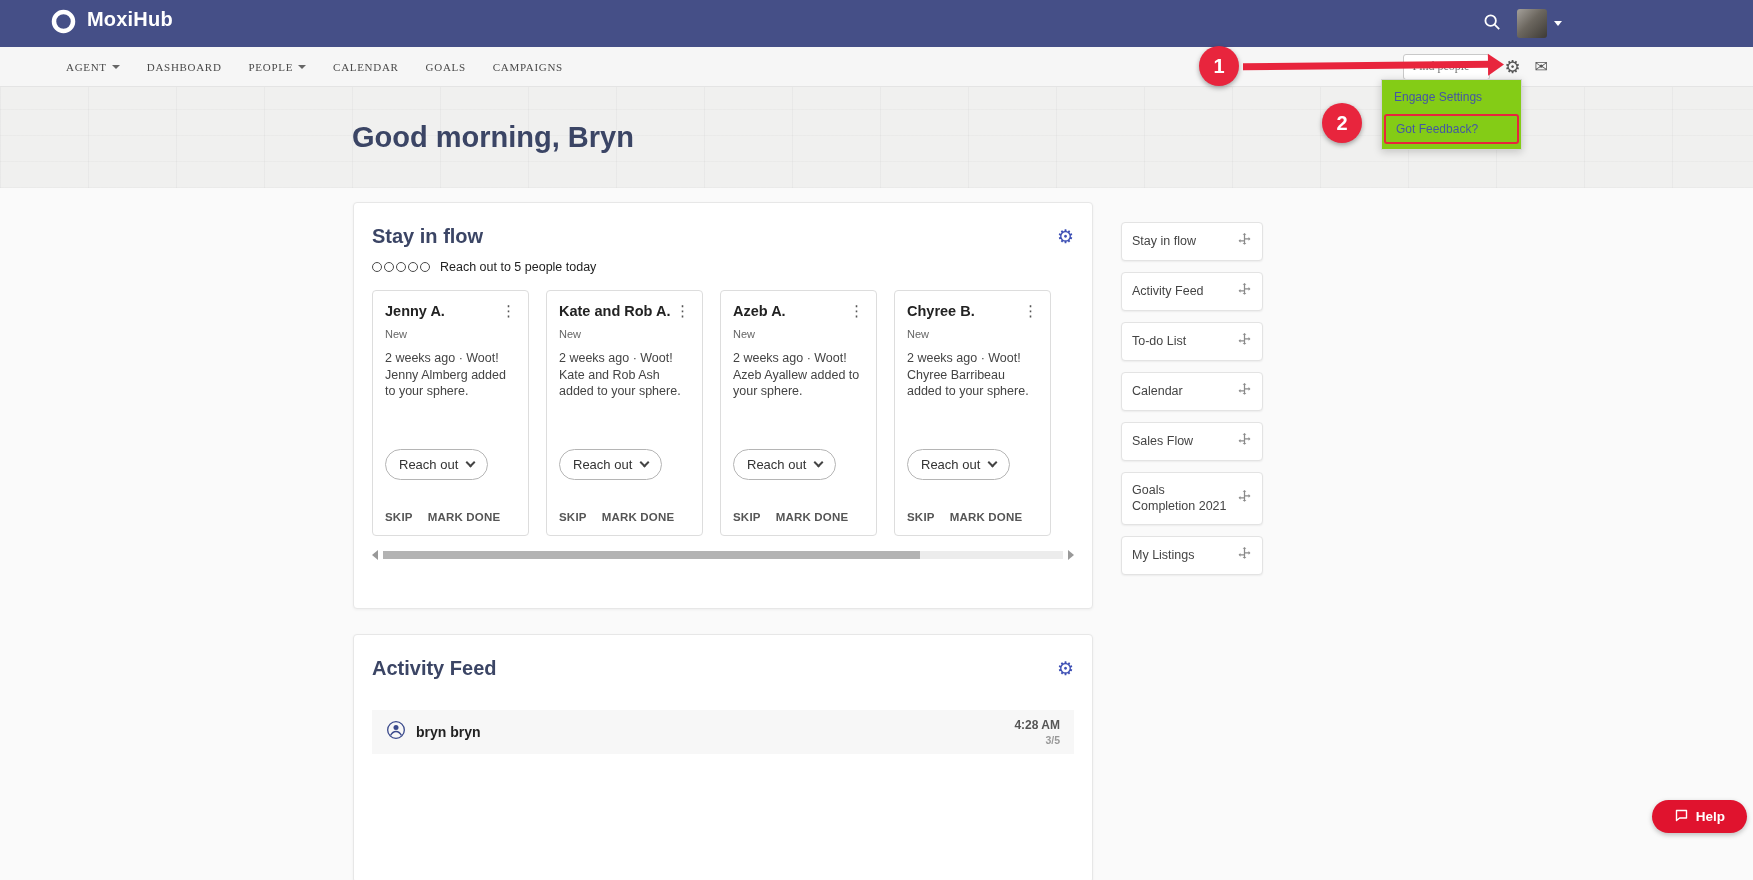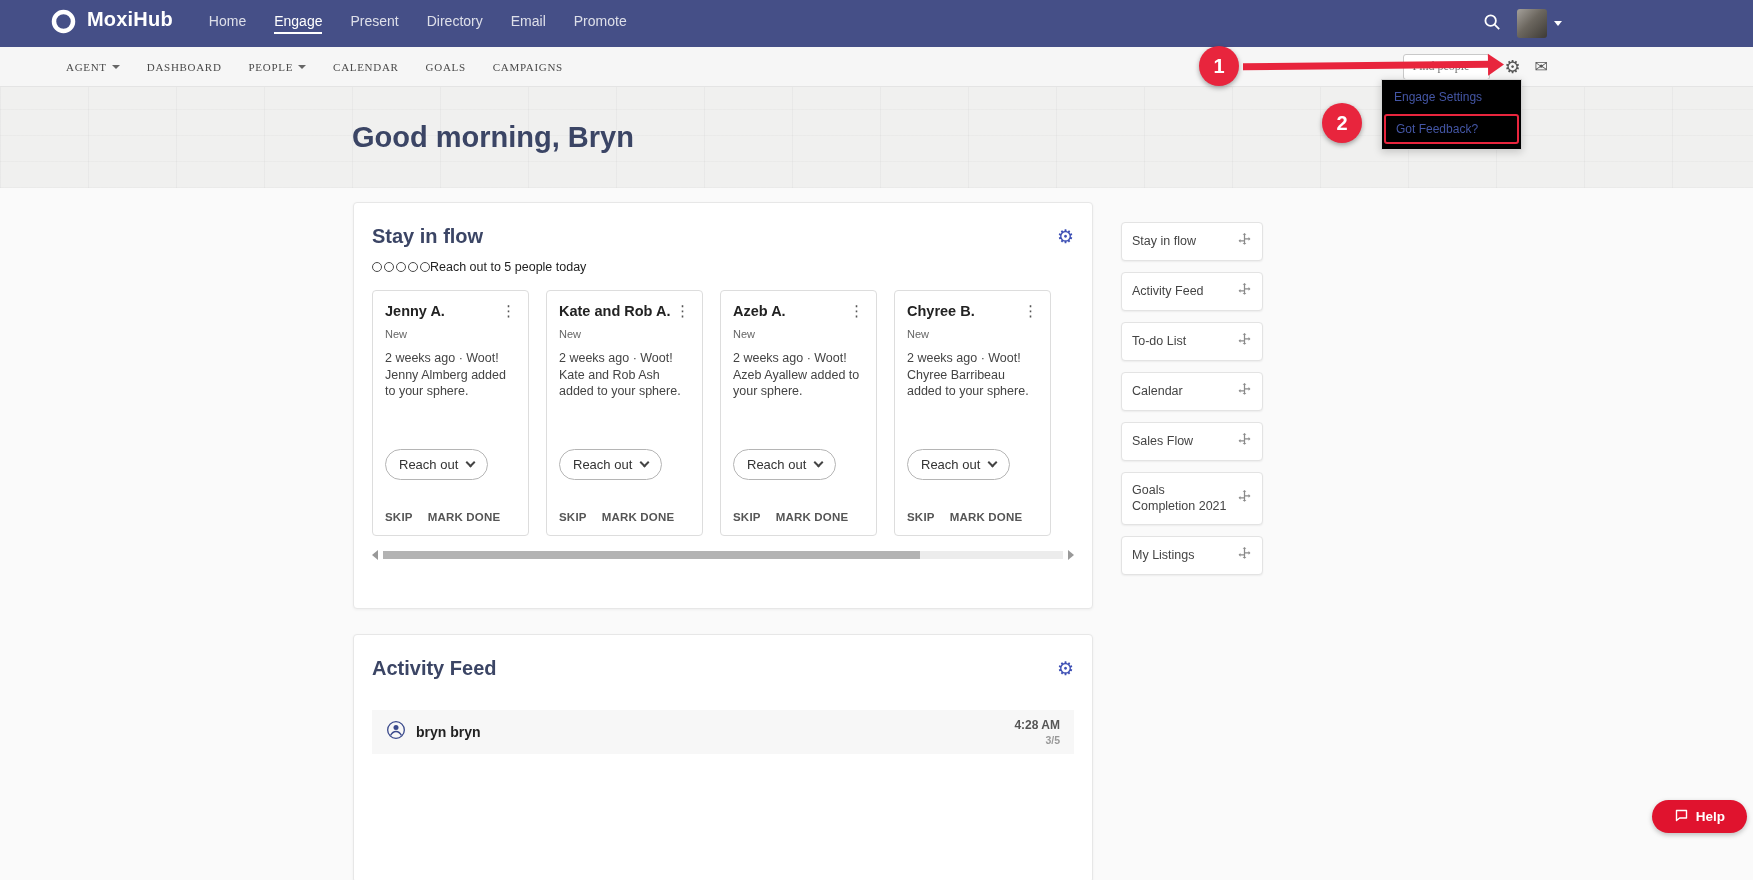--- a/index.html
+++ b/index.html
@@ -36,21 +36,21 @@
 
   
   .main { position:relative; height:692px; }
   .col { position:absolute; left:353px; top:14px; width:740px; }
   .panel { background:#fff; border:1px solid #e7e7e7; border-radius:4px; box-shadow:0 1px 3px rgba(0,0,0,.05); padding:22px 18px; }
   .panel-title-row { display:flex; justify-content:space-between; align-items:center; }
   .panel-title { font-size:20px; font-weight:bold; color:#3b4565; }
   .gear-accent { background:none; border:none; color:#3f51b5; font-size:19px; cursor:pointer; line-height:1; font-family:inherit; }
 
   .sif-panel { height:407px; }
-  .goal-row { display:flex; align-items:center; margin-top:12px; gap:0; }
+  .goal-row { display:flex; align-items:center; margin-top:12px; gap:10px; }
   .circles { display:flex; gap:2px; }
   .pcircle { width:10px; height:10px; border:1.5px solid #4a4a4a; border-radius:50%; }
   .goal-text { font-size:12.5px; color:#222; }
 
   .contact-row { display:flex; gap:17px; margin-top:16px; }
   .ccard { width:157px; height:246px; border:1px solid #ddd; border-radius:4px; padding:12px; display:flex; flex-direction:column; background:#fff; flex:none; }
   .ccard-head { display:flex; justify-content:space-between; align-items:flex-start; }
   .cname { font-size:14.5px; font-weight:bold; color:#222; }
   .kebab { background:none; border:none; color:#555; font-size:15px; cursor:pointer; line-height:1; font-family:inherit; }
   .cstatus { font-size:11px; color:#666; margin-top:9px; }
@@ -76,21 +76,21 @@
   .feed-right { text-align:right;font-weight:bold; }
   .feed-time { font-size:12px; color:#555; }
   .feed-meta { font-size:10.5px; color:#999; margin-top:2px; }
 
   
   .widgets { position:absolute; left:1121px; top:34px; width:142px; }
   .widget { background:#fff; border:1px solid #e3e3e3; border-radius:4px; box-shadow:0 1px 2px rgba(0,0,0,.06); display:flex; align-items:center; justify-content:space-between; gap:6px; padding:9px 10px; margin-bottom:11px; cursor:grab; }
   .widget-label { font-size:12.5px; color:#444; line-height:1.3; }
 
   
-  .dropdown { position:absolute; left:1381px; top:79px; width:141px; background:#000000; border:1px solid #d5d5d5; box-shadow:0 2px 8px rgba(0,0,0,.18); z-index:50; padding:2px 0; }
+  .dropdown { position:absolute; left:1381px; top:79px; width:141px; background:#84cc16; border:1px solid #d5d5d5; box-shadow:0 2px 8px rgba(0,0,0,.18); z-index:50; padding:2px 0; }
   .dd-item { font-size:12px; color:#4456a5; padding:8px 12px; cursor:pointer; }
   .dd-highlight { border:2px solid #e8253d; border-radius:3px; margin:2px 2px 3px; }
   .dd-highlight .dd-item { padding:6px 10px; }
 
   .anno-circle { position:absolute; width:40px; height:40px; border-radius:50%; background:#e8253d; color:#fff; font-weight:bold; font-size:20px; display:flex; align-items:center; justify-content:center; z-index:60; box-shadow:0 2px 5px rgba(0,0,0,.35); }
   #anno-circle-1 { left:1199px; top:46px; }
   #anno-circle-2 { left:1322px; top:103px; }
   .anno-arrow { position:absolute; left:1243px; top:62px; width:246px; height:7px; background:#e8253d; z-index:55; transform:rotate(-0.6deg); }
   .anno-arrow::after { content:""; position:absolute; right:-15px; top:-7.5px; width:0; height:0; border-left:16px solid #e8253d; border-top:11px solid transparent; border-bottom:11px solid transparent; }
 
@@ -101,28 +101,20 @@
 
 <header class="topnav">
   <div class="brand">
     <span>
       <svg width="27" height="27" viewBox="0 0 27 27">
           <circle cx="13.5" cy="13.5" r="9.5" fill="none" stroke="#fff" stroke-width="4.5"></circle>
         </svg>
     </span>
     <span class="brand-text">MoxiHub</span>
   </div>
-  <nav class="topnav-items">
-    <a class="topnav-item">Home</a>
-    <a class="topnav-item active">Engage</a>
-    <a class="topnav-item">Present</a>
-    <a class="topnav-item">Directory</a>
-    <a class="topnav-item">Email</a>
-    <a class="topnav-item">Promote</a>
-  </nav>
   <div class="topnav-right">
     <span style="cursor:pointer;">
       <svg width="18" height="18" viewBox="0 0 20 20">
           <circle cx="8.5" cy="8.5" r="5.8" fill="none" stroke="#fff" stroke-width="2"></circle>
           <line x1="13" y1="13" x2="18" y2="18" stroke="#fff" stroke-width="2"></line>
         </svg>
     </span>
     <button class="avatar-btn">
       <span class="avatar"></span>
       <span class="caret-white"></span>

